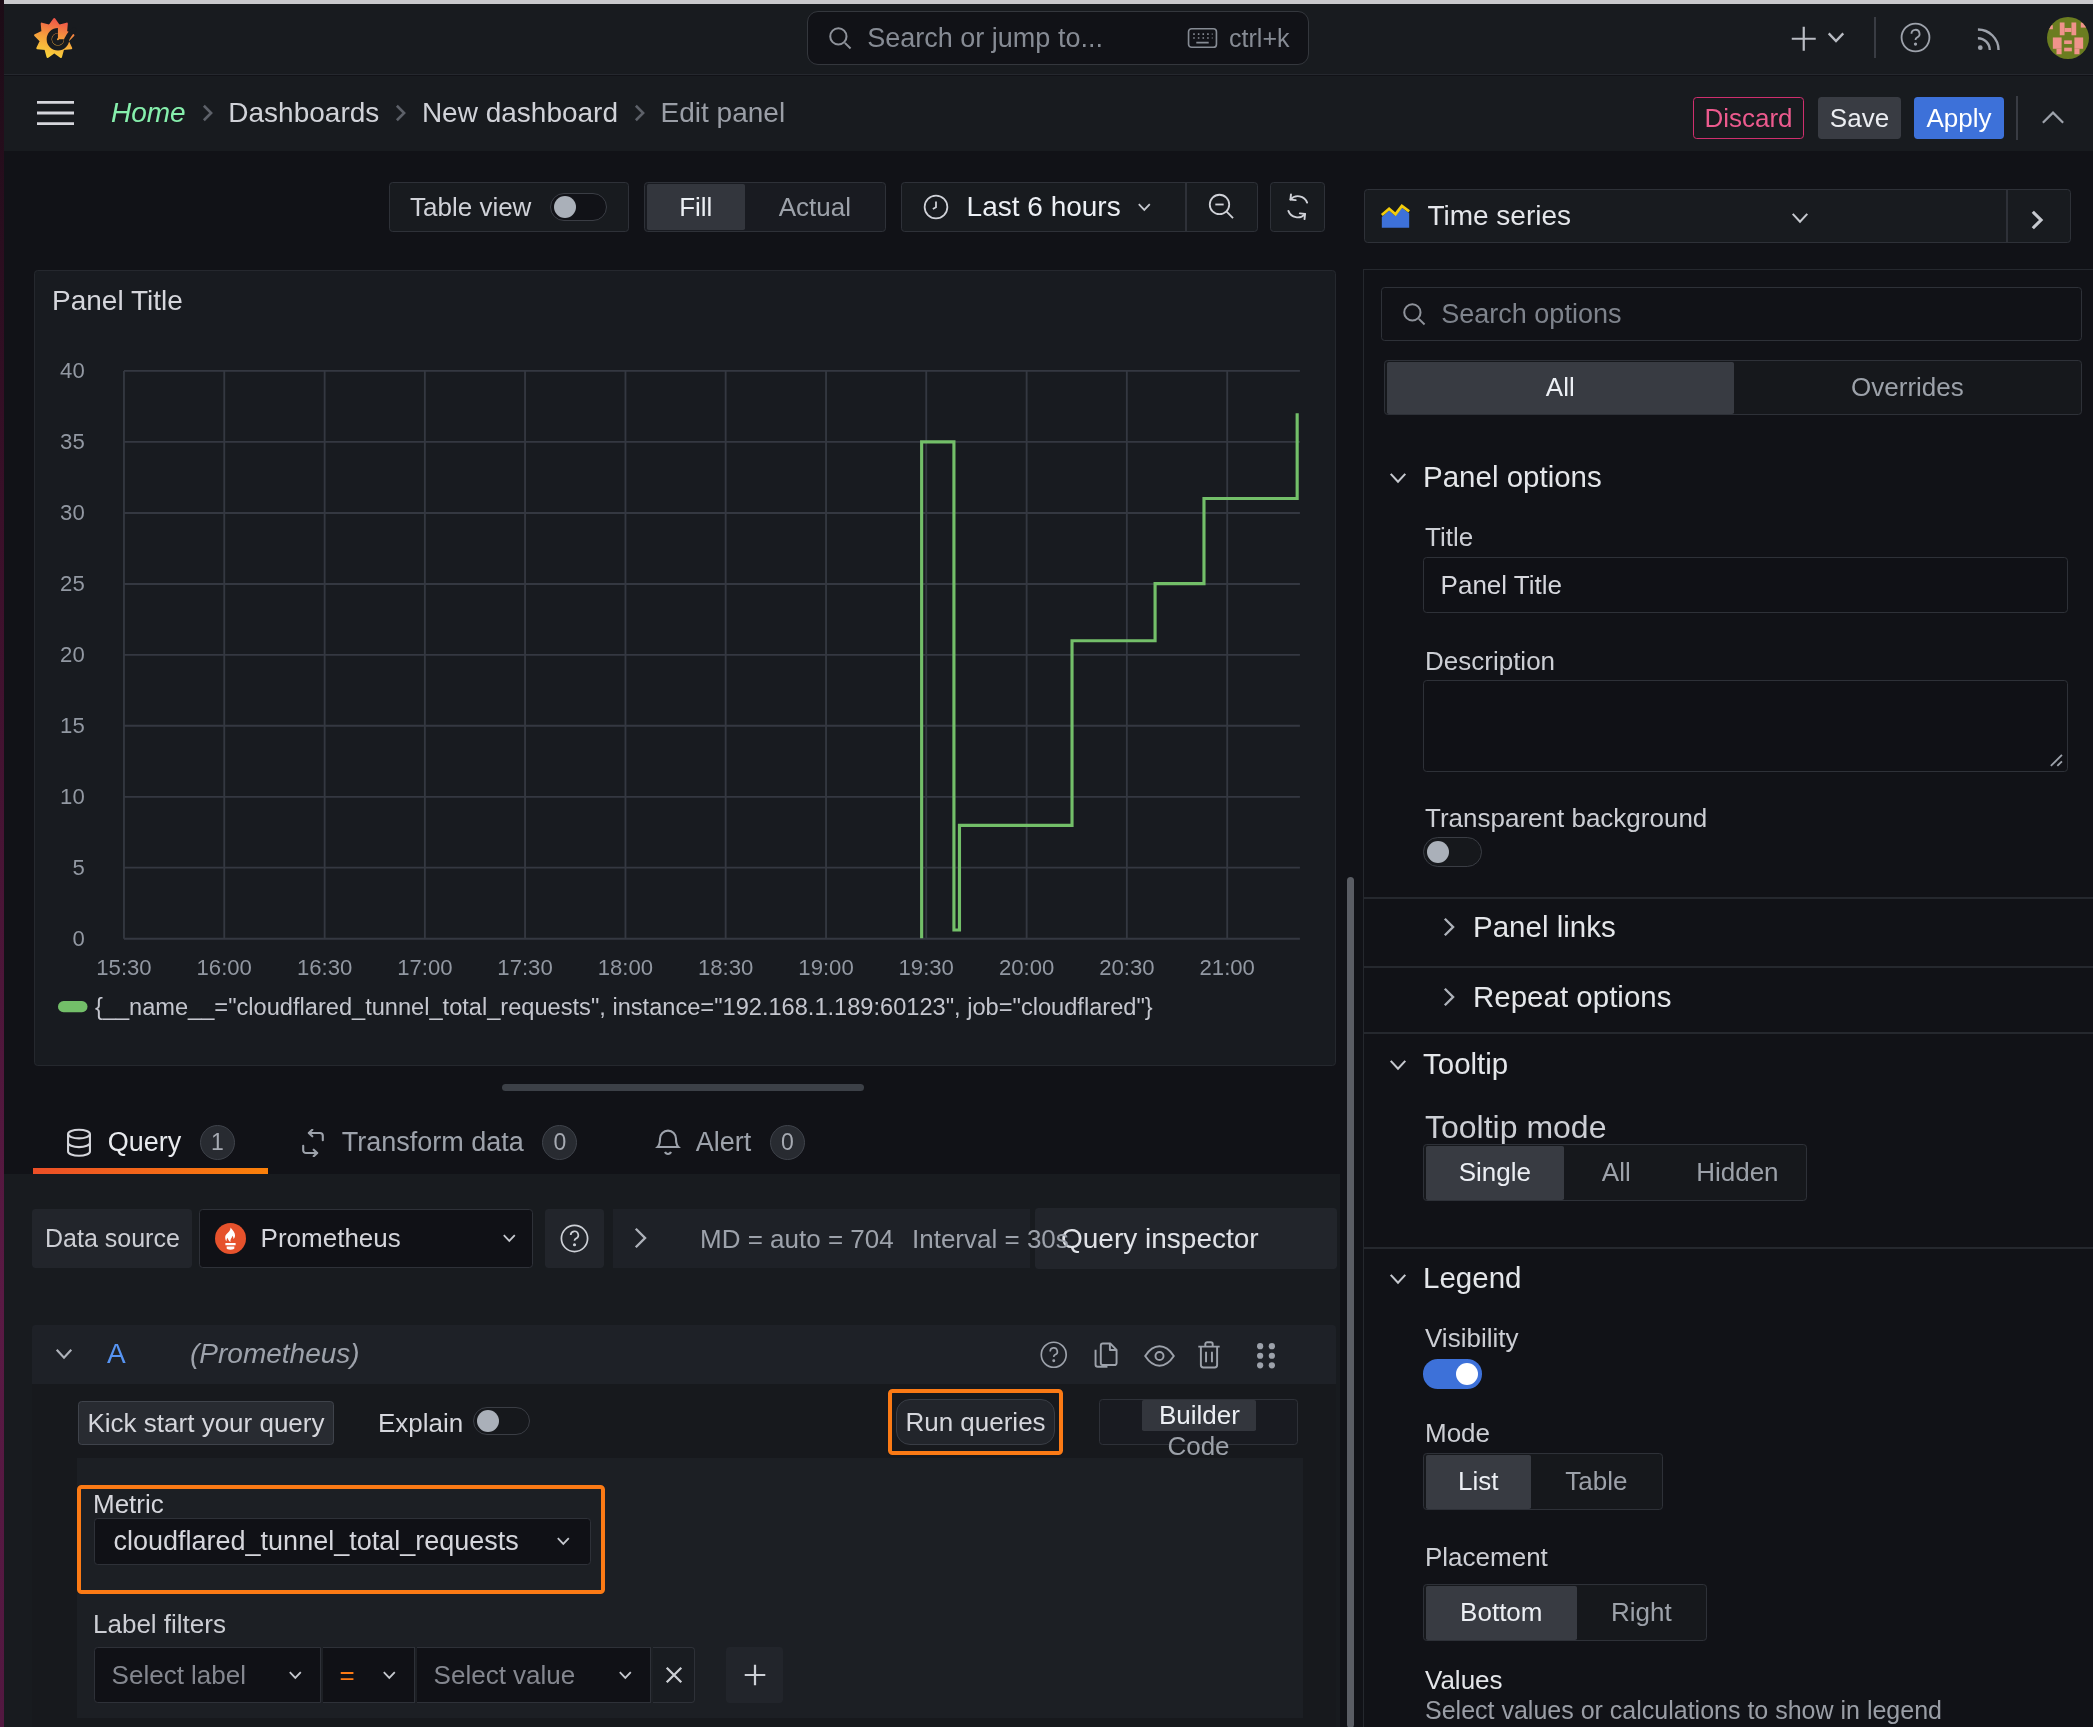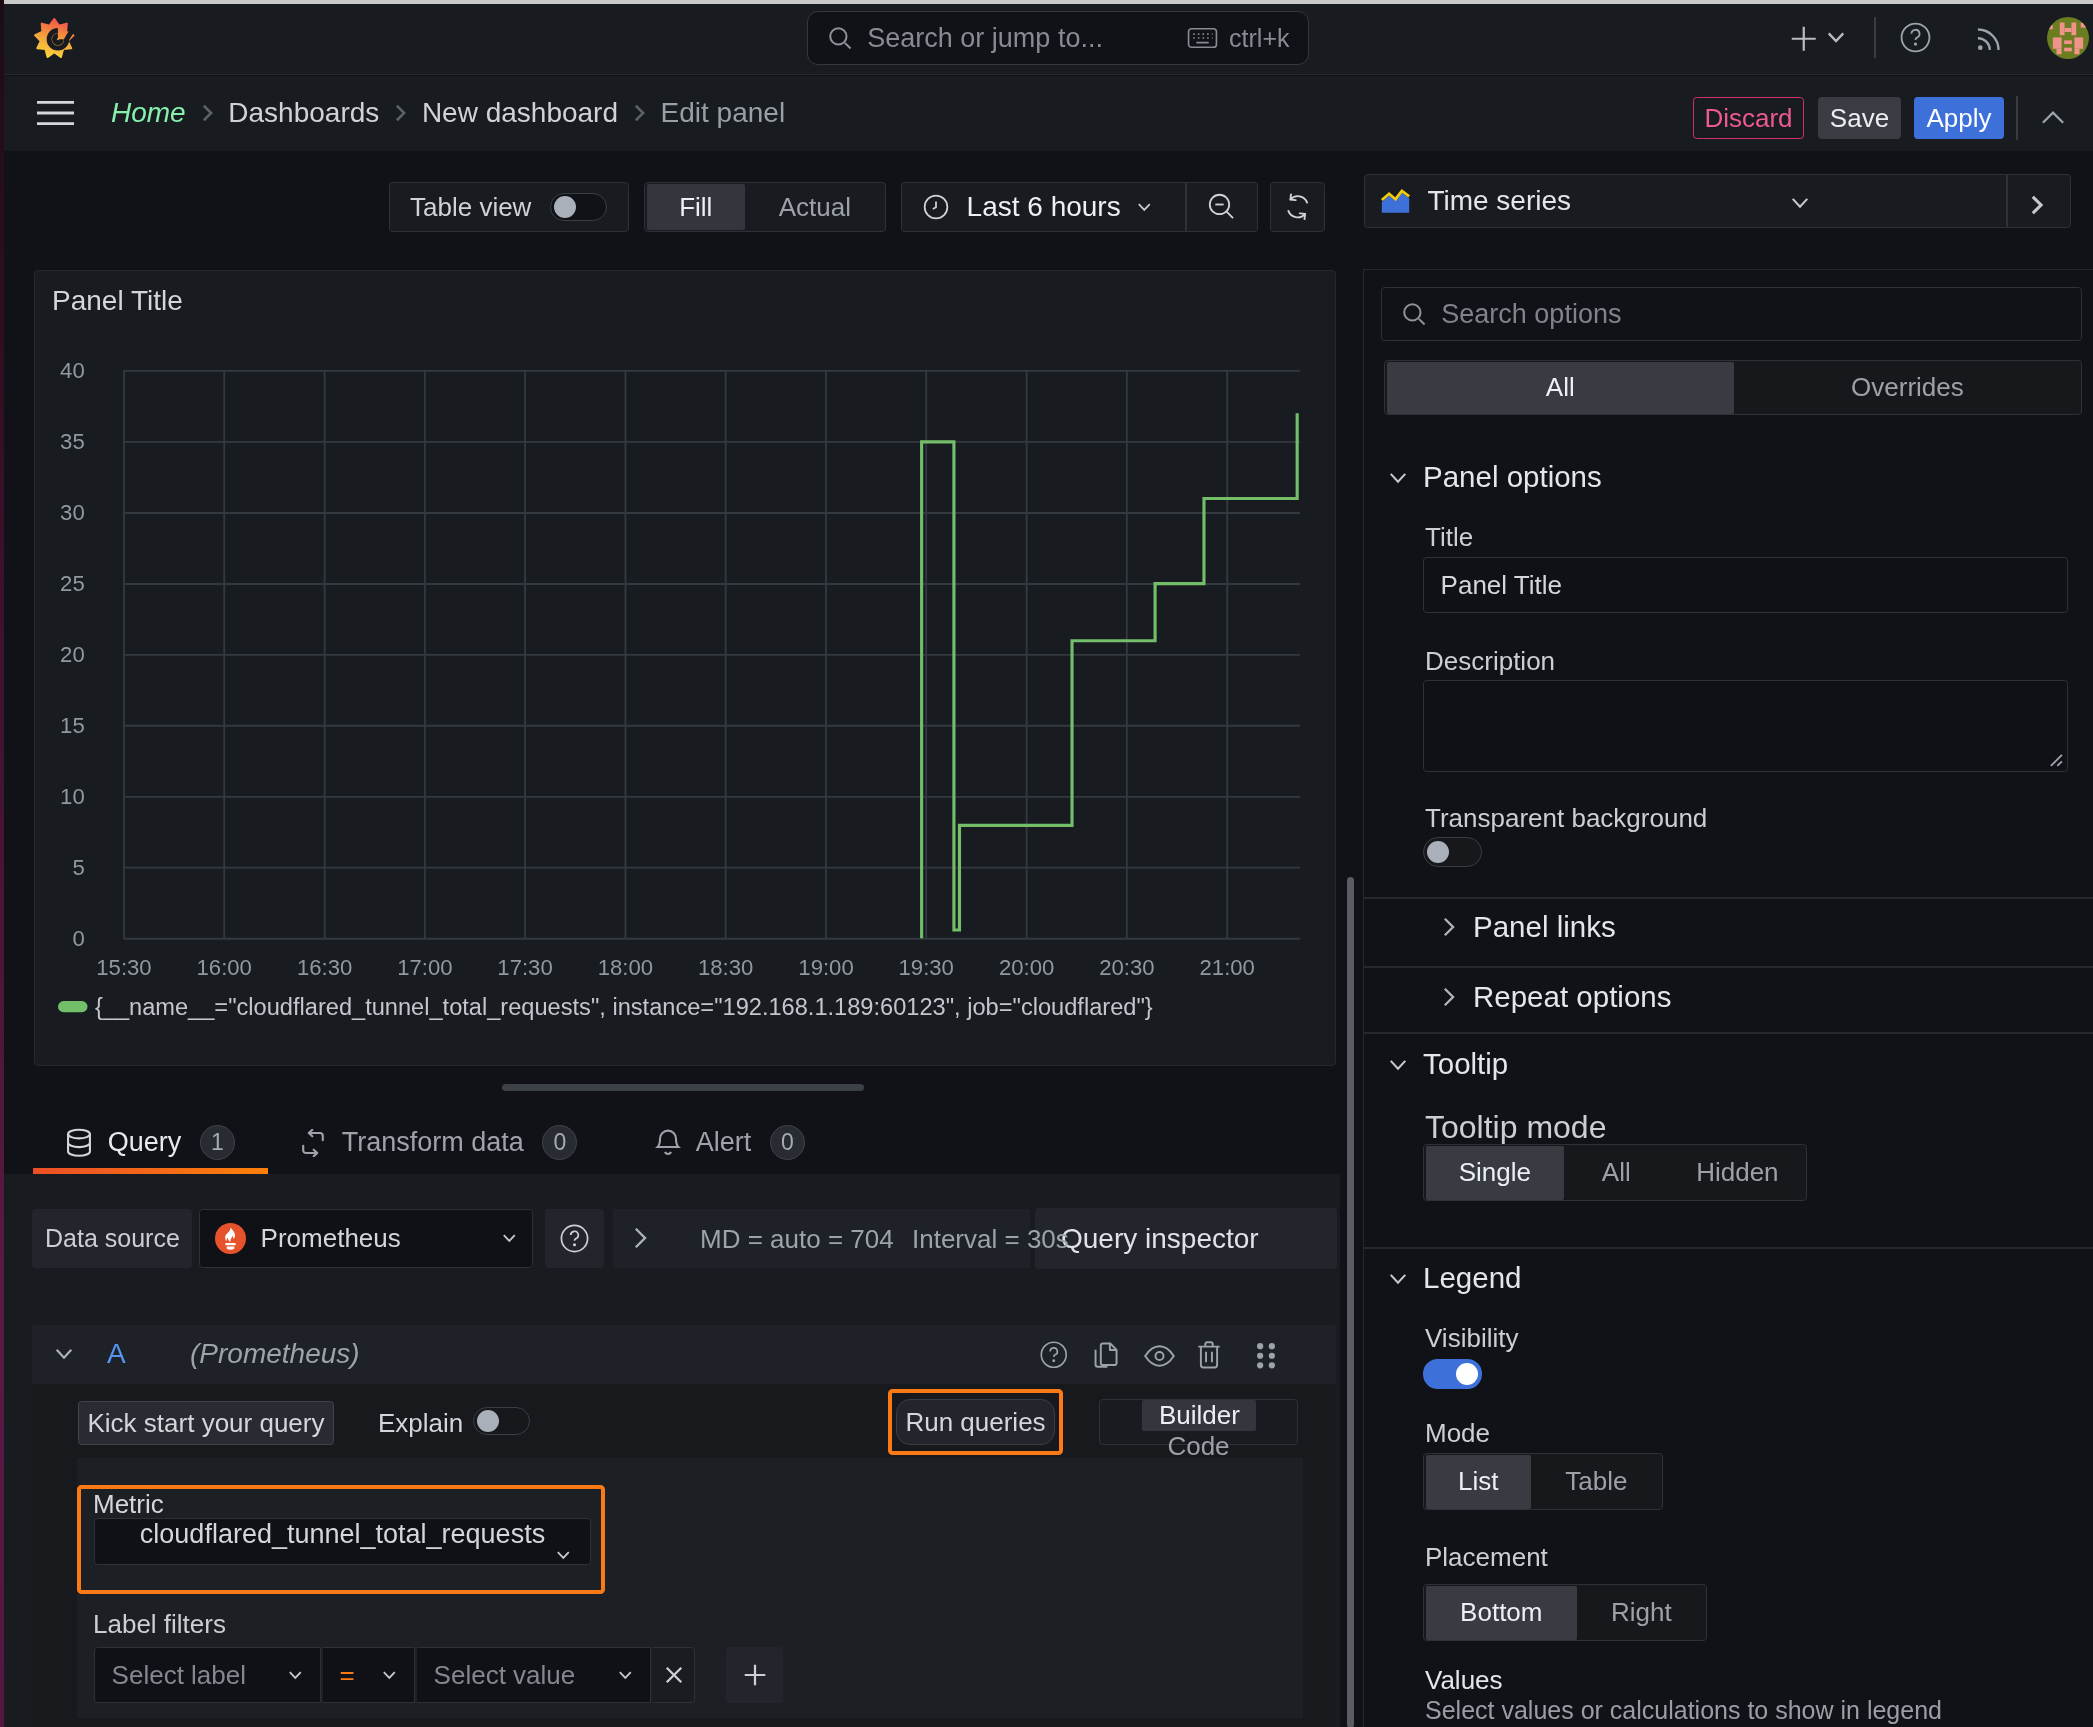--- a/index.html
+++ b/index.html
@@ -311,21 +311,21 @@
   <div class="abs flex" style="left:896px;top:1399px;width:159px;height:46px;justify-content:center;background:#22252b;border:1.8px solid #393d45;border-radius:14px;font-size:26px;color:#d5d6dc;">Run queries</div>
   <div class="abs" style="left:888px;top:1389px;width:175px;height:66px;border:4.6px solid #fb7a15;border-radius:4.6px;"></div>
   <div class="abs flex bdr" style="left:1099px;top:1399px;width:199px;height:46px;background:#191b21;flex-direction:column;">
     <span class="flex" style="width:114px;height:42px;margin-left:1.8px;justify-content:center;background:#33363d;border-radius:1.8px;color:#eceff4;font-size:26px;font-weight:500;">Builder</span>
     <span class="flex" style="flex:1;justify-content:center;color:#9ca1a9;font-size:26px;">Code</span>
   </div>
 
   
   <div class="abs" style="left:77px;top:1458px;width:1226px;height:260px;background:#1c1f24;"></div>
   <div class="abs" style="left:93px;top:1489px;font-size:26px;color:#d5d6dc;z-index:3;">Metric</div>
-  <div class="abs flex" style="left:94px;top:1518px;width:497px;height:47px;background:#101116;border:1.8px solid #2e3138;border-radius:3.7px;padding:0 18.5px;flex-direction:column;">
+  <div class="abs flex" style="left:94px;top:1518px;width:497px;height:47px;background:#101116;border:1.8px solid #2e3138;border-radius:3.7px;padding:0 18.5px;">
     <span style="font-size:27px;color:#d5d6dc;">cloudflared_tunnel_total_requests</span>
     <svg style="margin-left:auto;" width="16.6" height="11" viewBox="0 0 11 8" fill="none" stroke="#c6c9cf" stroke-width="1.3">
         <path d="M1.5 1.5 L5.5 5.8 L9.5 1.5"></path>
       </svg>
   </div>
   <div class="abs" style="left:77px;top:1485px;width:528px;height:109px;border:4.6px solid #fb7a15;border-radius:4.6px;"></div>
   <div class="abs" style="left:93px;top:1609px;font-size:26px;color:#ccced4;">Label filters</div>
   <div class="abs flex" style="left:94px;top:1647px;width:227px;height:56px;background:#101116;border:1.8px solid #2e3138;border-radius:3.7px 0 0 3.7px;padding:0 16.6px;">
     <span style="font-size:26px;color:#84878f;">Select label</span>
     <svg style="margin-left:auto;" width="16.6" height="11" viewBox="0 0 11 8" fill="none" stroke="#c6c9cf" stroke-width="1.3">
@@ -352,21 +352,21 @@
   <div class="abs flex" style="left:726px;top:1647px;width:57px;height:56px;justify-content:center;background:#22252b;border-radius:3.7px;">
     <svg width="24" height="24" viewBox="0 0 14 14" fill="none" stroke="#cdd0d6" stroke-width="1.3">
         <path d="M7 1 V13 M1 7 H13"></path>
       </svg>
   </div>
 
   
   <div class="abs" style="left:1347px;top:877px;width:6.5px;height:851px;border-radius:3.7px;background:#5a5d64;"></div>
 
   
-  <div class="abs flex" style="left:1364px;top:174px;width:707px;height:54px;background:#181b1f;border:1.8px solid #2e3138;border-radius:3.7px;">
+  <div class="abs flex" style="left:1364px;top:189px;width:707px;height:54px;background:#181b1f;border:1.8px solid #2e3138;border-radius:3.7px;">
     <svg style="margin-left:14.8px;" width="31" height="28" viewBox="0 0 17 15">
       <path d="M1 14 V8 L5 4.5 L8.5 7.5 L12 3 L16 6 V14 Z" fill="#3d71d9"></path>
       <path d="M1 7 L5 3.5 L8.5 6.5 L12 2 L16 5" fill="none" stroke="#f2cc0c" stroke-width="1.5"></path>
     </svg>
     <span style="margin-left:16.6px;font-size:28px;color:#e4e6ea;">Time series</span>
     <svg class="abs" style="left:425px;top:21px;" width="20" height="14.8" viewBox="0 0 11 8" fill="none" stroke="#c6c9cf" stroke-width="1.15">
         <path d="M1.5 1.5 L5.5 5.8 L9.5 1.5"></path>
       </svg>
     <span class="abs" style="left:641px;top:0;width:1.8px;height:52px;background:#2e3138;"></span>
     <svg class="abs" style="left:665px;top:18.5px;" width="14.8" height="22" viewBox="0 0 8 12" fill="none" stroke="#c6c9cf" stroke-width="1.7">

